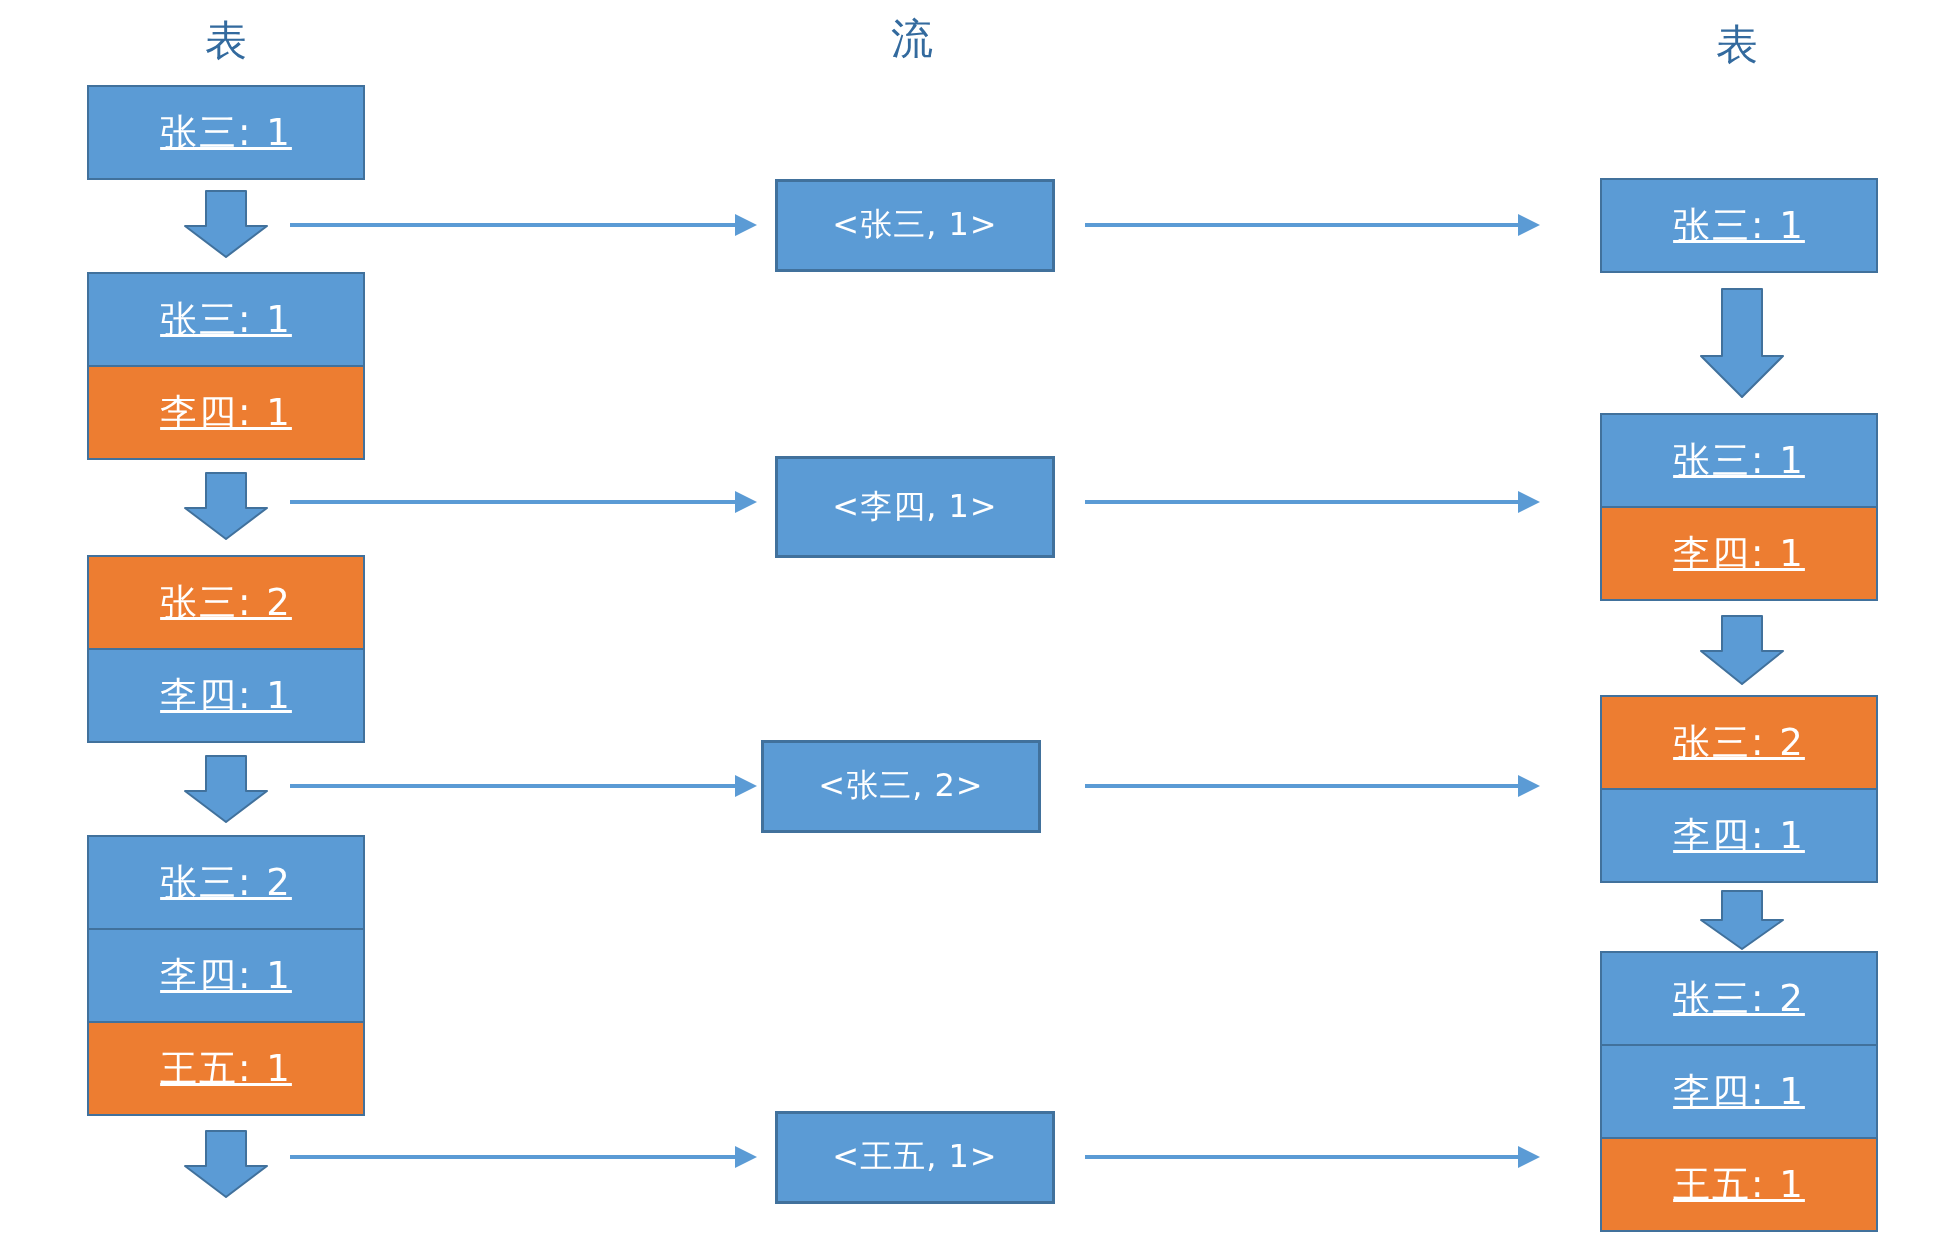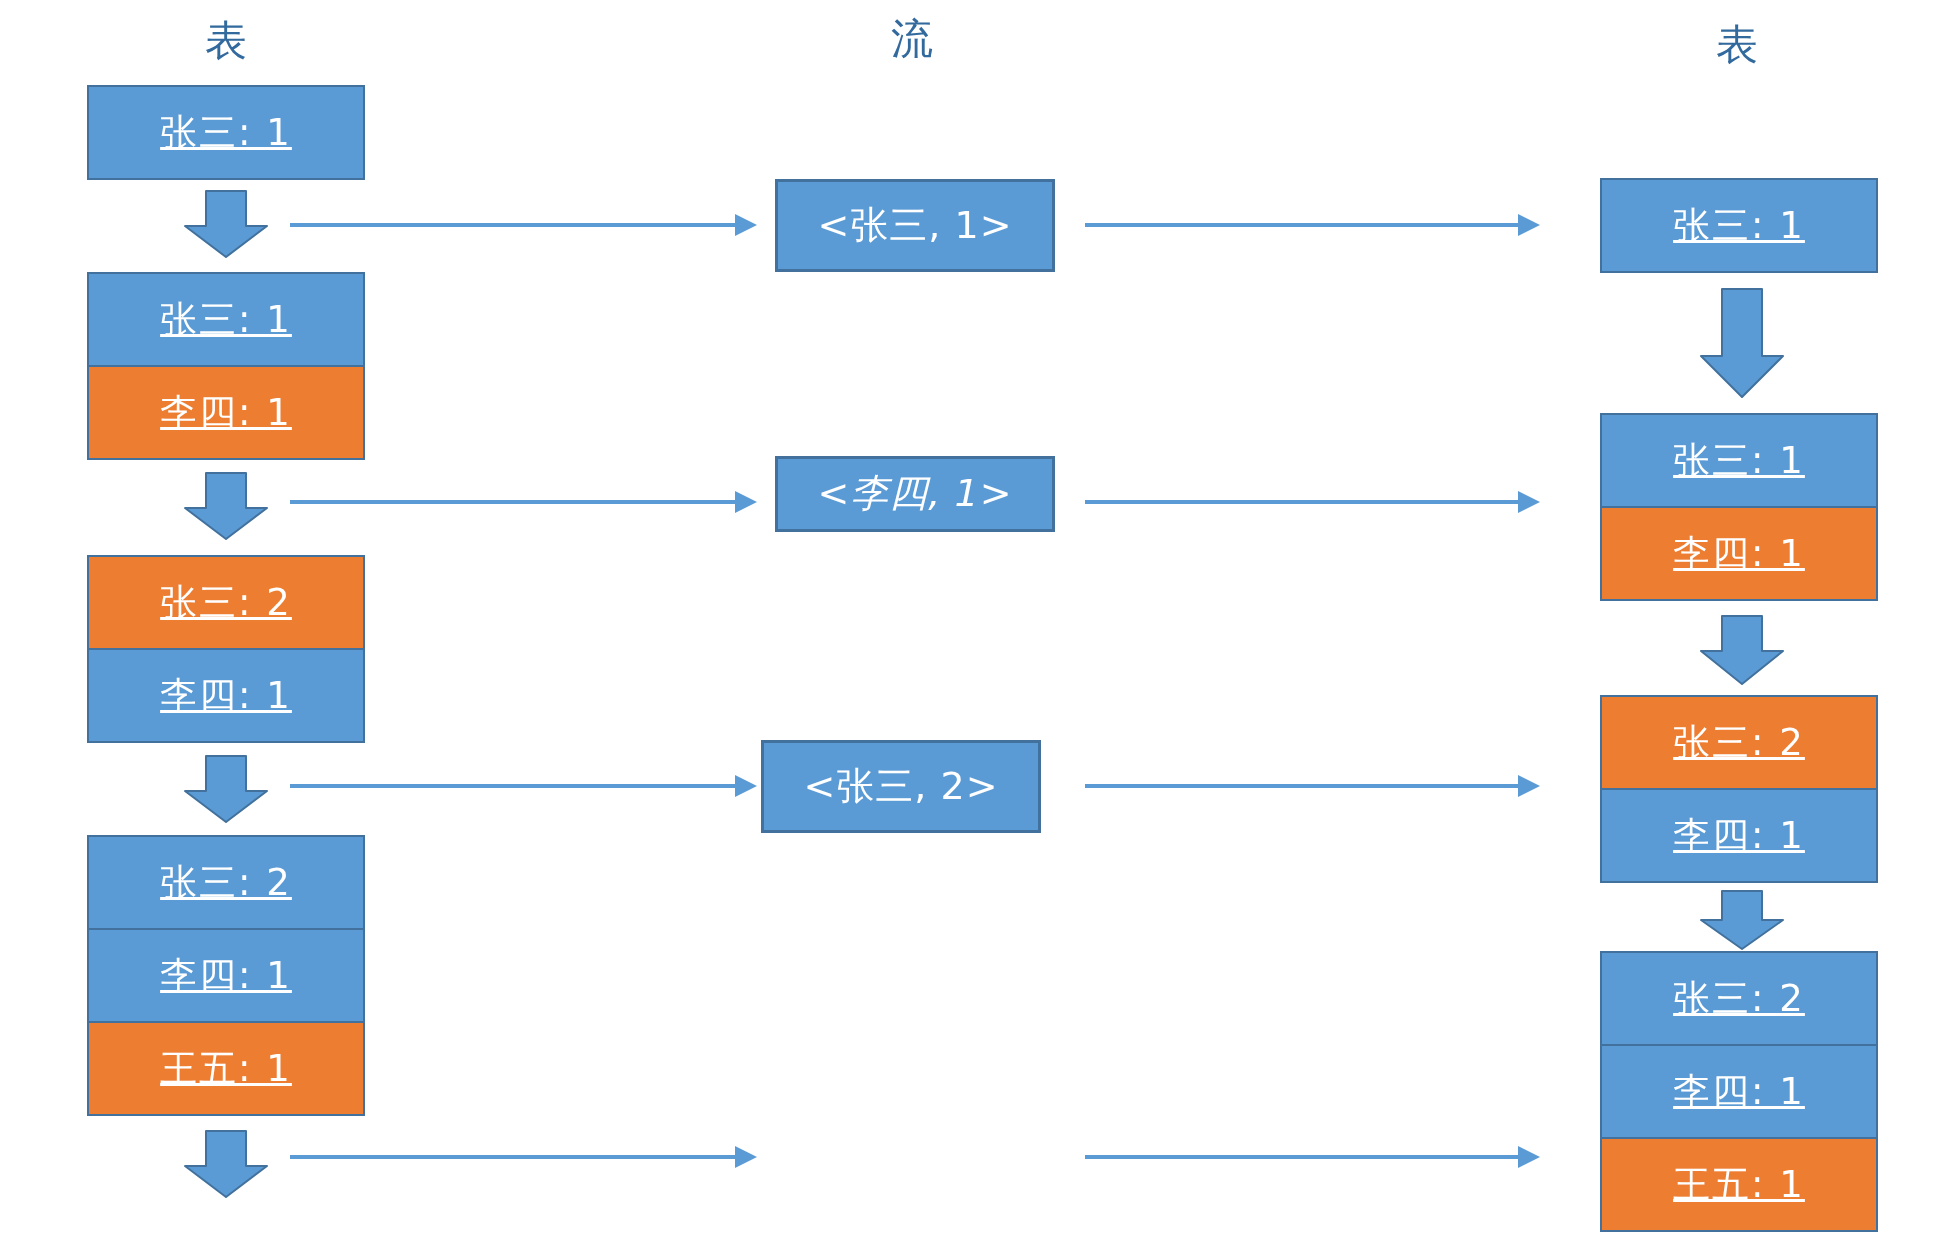--- a/index.html
+++ b/index.html
@@ -19,21 +19,21 @@
   .trow{
     height:95px;box-sizing:border-box;border:2px solid var(--border,#41719C);
     display:flex;align-items:center;justify-content:center;
     color:#fff;font-size:37px;letter-spacing:2px;white-space:pre;text-decoration:underline;
   }
   .trow + .trow{margin-top:-2px;}
   .fill-blue{background:var(--blue,#5B9BD5);}
   .fill-orange{background:var(--orange,#ED7D31);}
   .streambox{
     position:absolute;box-sizing:border-box;border:3px solid var(--border,#41719C);
-    background:var(--blue,#5B9BD5);color:#fff;font-size:38px;letter-spacing:1px;
+    background:var(--blue,#5B9BD5);color:#fff;font-size:32px;letter-spacing:1px;
     display:flex;align-items:center;justify-content:center;white-space:pre;
   }
   .hline{position:absolute;height:4px;background:var(--blue,#5B9BD5);}
   .hhead{
     position:absolute;width:0;height:0;
     border-left:22px solid var(--blue,#5B9BD5);
     border-top:11px solid transparent;border-bottom:11px solid transparent;
   }
   .varrow{position:absolute;}
 </style>
@@ -76,26 +76,27 @@
     <div class="hhead" style="left: 735px; top: 214px; position: absolute;"></div>
     <div class="hline" style="left: 290px; top: 500px; width: 447px; position: absolute;"></div>
     <div class="hhead" style="left: 735px; top: 491px; position: absolute;"></div>
     <div class="hline" style="left: 290px; top: 784px; width: 447px; position: absolute;"></div>
     <div class="hhead" style="left: 735px; top: 775px; position: absolute;"></div>
     <div class="hline" style="left: 290px; top: 1155px; width: 447px; position: absolute;"></div>
     <div class="hhead" style="left: 735px; top: 1146px; position: absolute;"></div>
     <div class="streambox" style="left: 775px; top: 178.5px; width: 280px; height: 93px; position: absolute;">&lt;张三, 1&gt;</div>
     <div class="hline" style="left: 1085px; top: 223px; width: 435px; position: absolute;"></div>
     <div class="hhead" style="left: 1518px; top: 214px; position: absolute;"></div>
-    <div class="streambox" style="left: 775px; top: 455.5px; width: 280px; height: 76px; position: absolute; font-style: italic;">&lt;李四, 1&gt;</div>
+    <div class="streambox" style="left: 775px; top: 455.5px; width: 280px; height: 102px; position: absolute;">&lt;李四, 1&gt;</div>
     <div class="hline" style="left: 1085px; top: 500px; width: 435px; position: absolute;"></div>
     <div class="hhead" style="left: 1518px; top: 491px; position: absolute;"></div>
     <div class="streambox" style="left: 761px; top: 739.5px; width: 280px; height: 93px; position: absolute;">&lt;张三, 2&gt;</div>
     <div class="hline" style="left: 1085px; top: 784px; width: 435px; position: absolute;"></div>
     <div class="hhead" style="left: 1518px; top: 775px; position: absolute;"></div>
+    <div class="streambox" style="left: 775px; top: 1110.5px; width: 280px; height: 93px; position: absolute;">&lt;王五, 1&gt;</div>
     <div class="hline" style="left: 1085px; top: 1155px; width: 435px; position: absolute;"></div>
     <div class="hhead" style="left: 1518px; top: 1146px; position: absolute;"></div>
     <div class="tstate" style="left: 1600px; top: 178px; width: 278px; position: absolute;">
       <div class="trow fill-blue">张三: 1</div>
     </div>
     <div class="tstate" style="left: 1600px; top: 413px; width: 278px; position: absolute;">
       <div class="trow fill-blue">张三: 1</div>
       <div class="trow fill-orange">李四: 1</div>
     </div>
     <div class="tstate" style="left: 1600px; top: 695px; width: 278px; position: absolute;">

